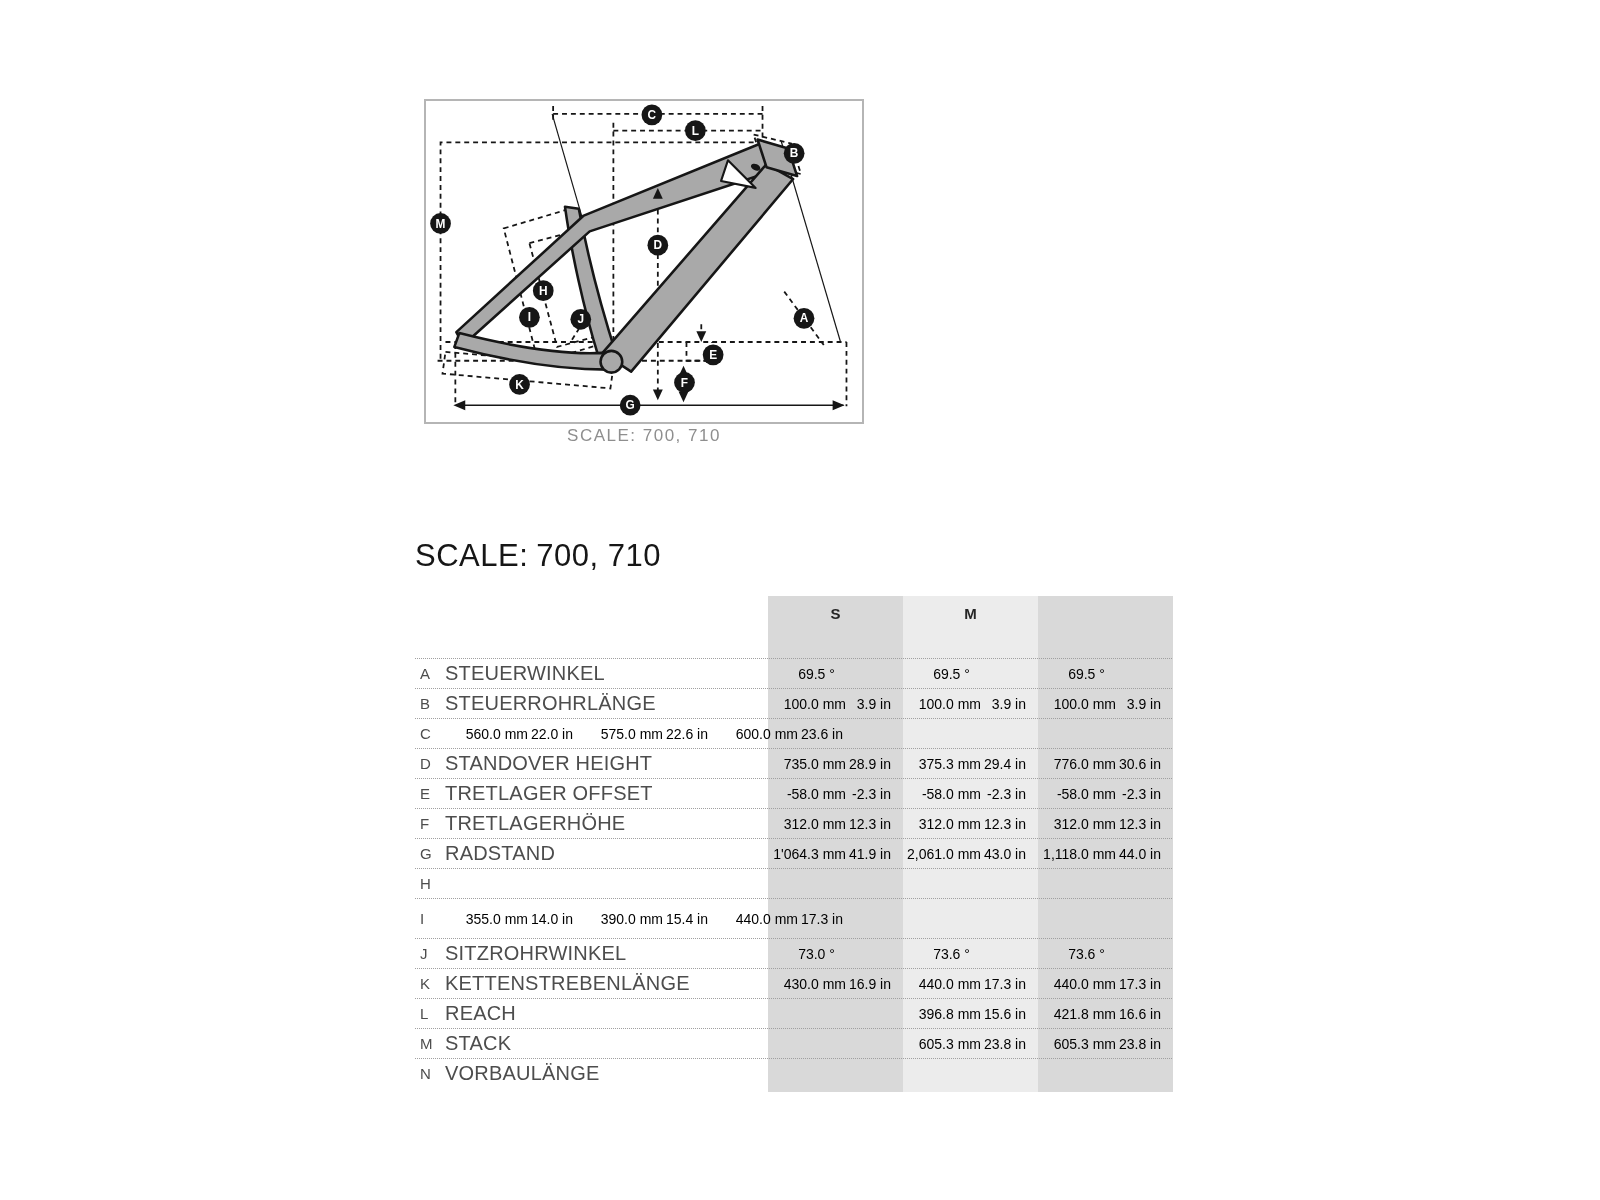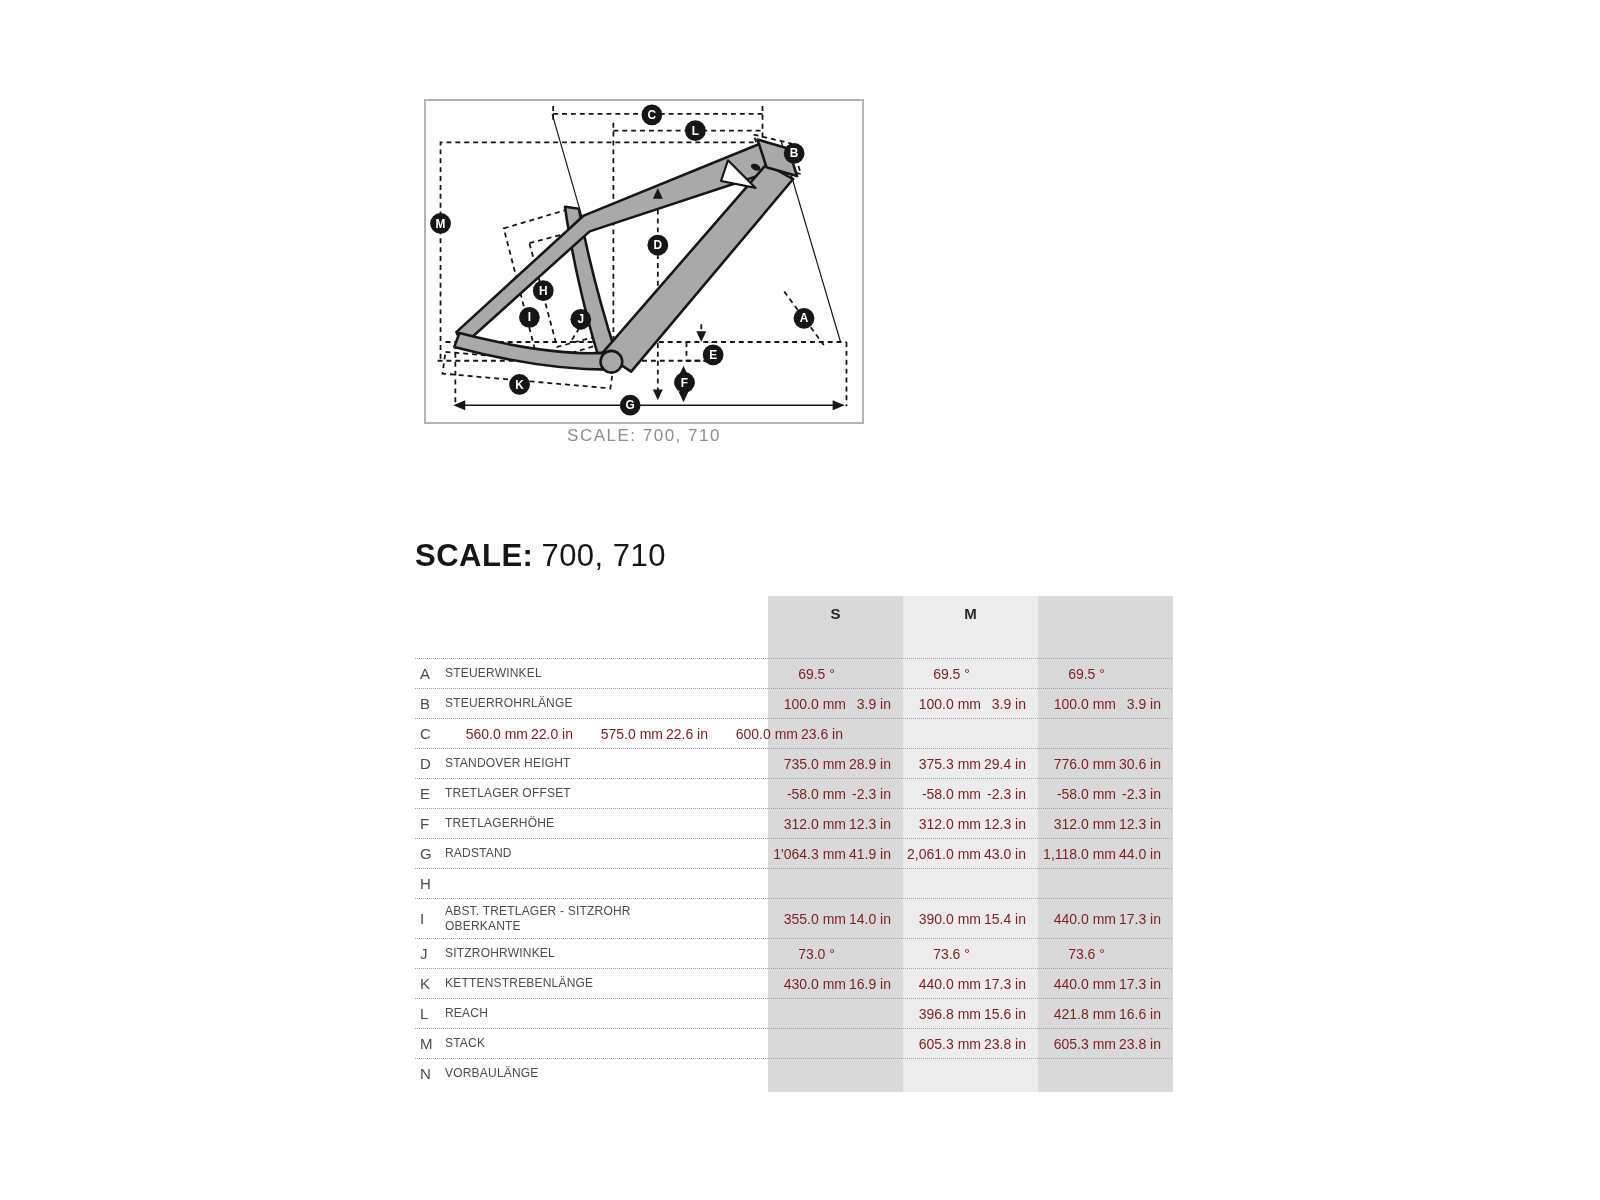--- a/index.html
+++ b/index.html
@@ -16,21 +16,21 @@
   .diagram-box svg{position:absolute;left:0;top:0;width:100%;height:100%;}
   .diagram-caption{
     position:absolute;left:424px;top:426px;width:440px;
     text-align:center;font-size:17px;letter-spacing:1.5px;color:#8e8e8e;font-weight:400;
   }
   
   .heading{
     position:absolute;left:415px;top:538px;font-size:31px;color:#161616;
     letter-spacing:0.5px;white-space:nowrap;
   }
-  .heading .hb{font-weight:700;}
+  .heading .hb{font-weight:400;}
   .heading .hr{font-weight:400;margin-left:8px;}
   
   .geo-table{
     position:absolute;left:415px;top:596px;width:757px;height:496px;
   }
   .geo-bands{position:absolute;left:0;top:0;width:100%;height:100%;}
   .geo-band{position:absolute;top:0;height:100%;width:135px;}
   .geo-content{position:absolute;left:0;top:0;width:100%;}
   .geo-header{height:62px;display:flex;box-sizing:border-box;}
   .geo-header .spacer{width:353px;}
@@ -39,26 +39,26 @@
   }
   .geo-row{
     display:flex;align-items:center;box-sizing:border-box;height:30px;
     border-top:1px dotted #a0a0a0;
   }
   .geo-row.tall{height:40px;}
   .geo-row .letter{
     width:30px;padding-left:5px;font-size:15px;color:#4d4d4d;flex:0 0 auto;box-sizing:border-box;
   }
   .geo-row .label{
-    width:318px;flex:0 0 auto;font-size:12px;color:#4d4d4d;letter-spacing:0.2px;
+    width:318px;flex:0 0 auto;font-size:20px;color:#4d4d4d;letter-spacing:0.2px;
     line-height:1.22;max-width:250px;margin-right:68px;
   }
   .geo-row .cell{
     width:135px;flex:0 0 auto;display:flex;align-items:flex-end;justify-content:flex-end;
-    font-size:14px;color:#7f1d1d;box-sizing:border-box;
+    font-size:14px;color:#000000;box-sizing:border-box;
   }
   .geo-row .cell .mm{width:82px;text-align:right;}
   .geo-row .cell .in{width:45px;text-align:right;padding-right:7px;}
   .geo-row .cell.angle{justify-content:center;}
   .geo-row .cell.angle span{text-align:center;padding-right:28px;}
 </style>
 </head>
 <body>
 
 <div class="diagram-box">
@@ -311,21 +311,20 @@
           </div>
         </div>
         <div class="geo-row">
           <div class="letter">H</div>
           <div class="cell"></div>
           <div class="cell"></div>
           <div class="cell"></div>
         </div>
         <div class="geo-row tall">
           <div class="letter">I</div>
-          <div class="label">ABST. TRETLAGER - SITZROHR OBERKANTE</div>
           <div class="cell">
             <span class="mm">355.0 mm</span>
             <span class="in">14.0 in</span>
           </div>
           <div class="cell">
             <span class="mm">390.0 mm</span>
             <span class="in">15.4 in</span>
           </div>
           <div class="cell">
             <span class="mm">440.0 mm</span>

